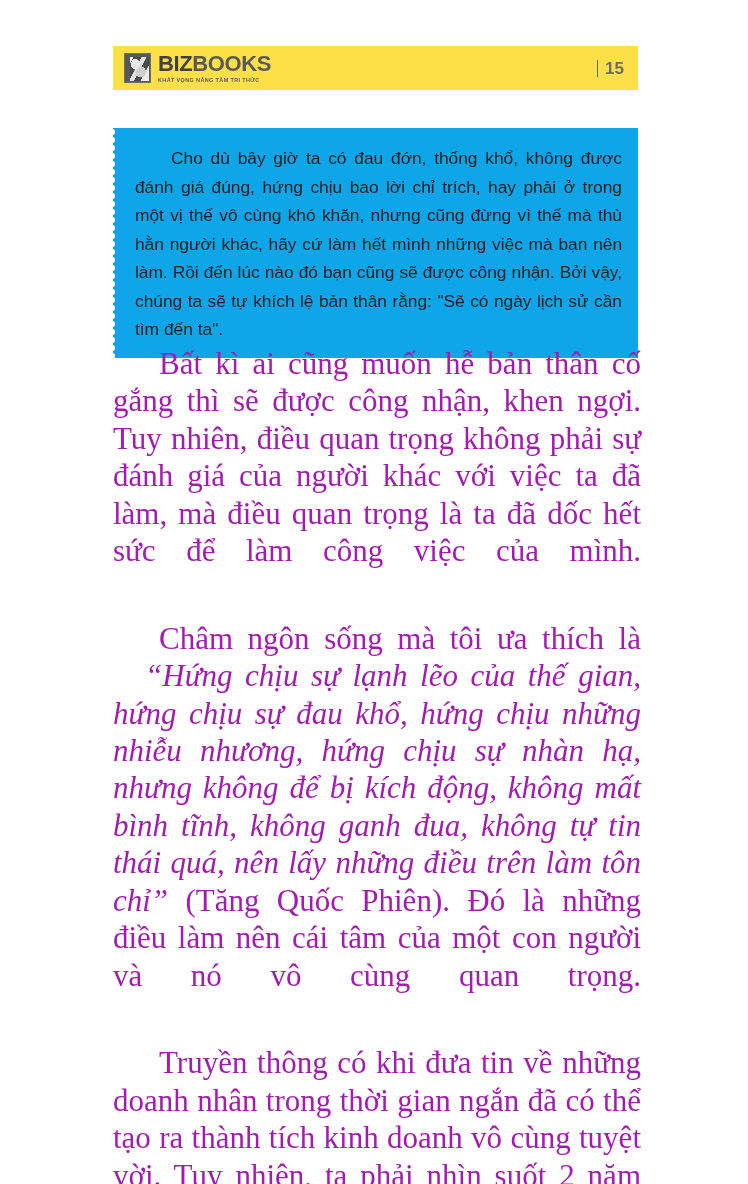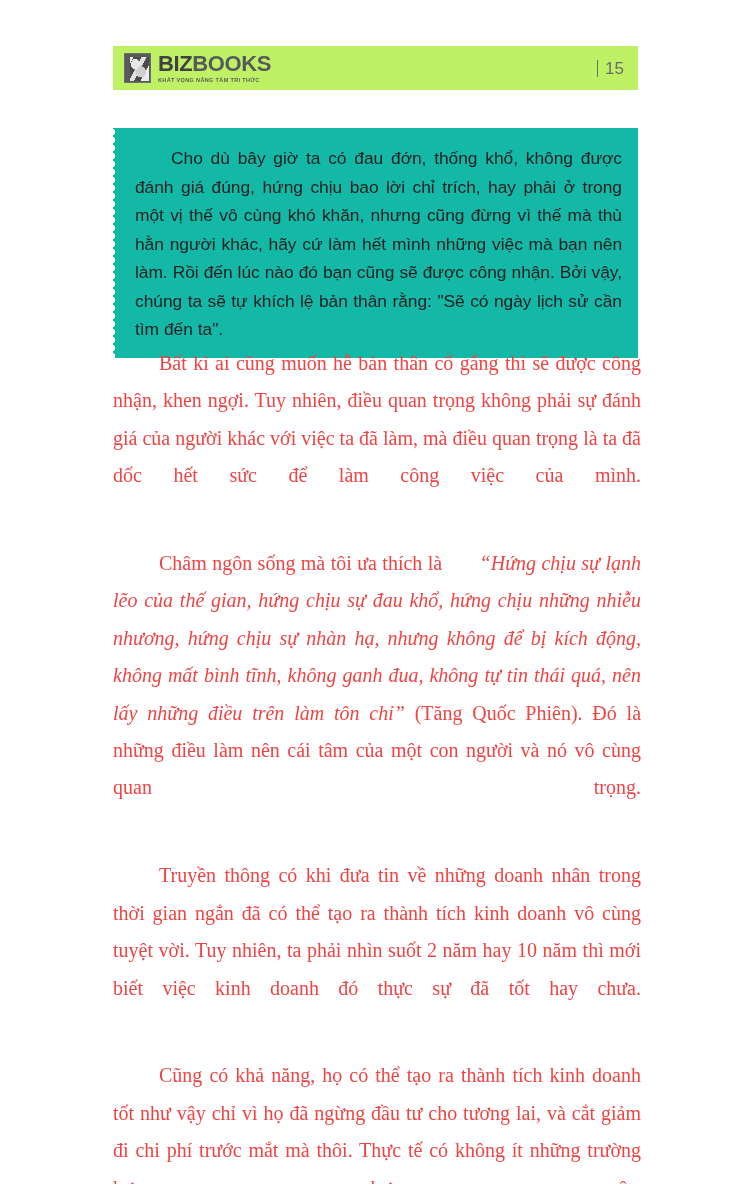--- a/index.html
+++ b/index.html
@@ -24,21 +24,21 @@
     background: #ffffff;
   }
 
   
   .page-header {
     position: absolute;
     left: 113px;
     top: 46px;
     width: 525px;
     height: 44px;
-    background: #bef264;
+    background: #fde047;
     display: flex;
     align-items: center;
     justify-content: space-between;
     padding: 0 14px 0 11px;
   }
 
   .brand {
     display: flex;
     align-items: center;
     gap: 7px;
@@ -98,36 +98,37 @@
   }
 
   .page-folio {
     font-family: "Liberation Sans", sans-serif;
     font-size: 17px;
     color: #6a6b6d;
     display: flex;
     align-items: flex-start;
     gap: 7px;
     line-height: 1;
+    font-weight: bold;
   }
   .folio-rule {
     display: inline-block;
     width: 1.5px;
     height: 17px;
     background: #6a6b6d;
   }
 
   
   .quote-box {
     position: absolute;
     left: 113px;
     top: 128px;
     width: 525px;
     min-height: 209px;
-    background: #14b8a6;
+    background: #0ea5e9;
     padding: 16px 16px 14px 22px;
   }
 
   
   .quote-perf {
     position: absolute;
     left: -1px;
     top: 0;
     width: 8px;
     height: 100%;
@@ -149,23 +150,23 @@
   
   .body-copy {
     position: absolute;
     left: 113px;
     top: 345px;
     width: 528px;
   }
 
   .para {
     font-family: "Liberation Serif", serif;
-    font-size: 20px;
+    font-size: 31px;
     line-height: 37.4px;
-    color: #ef4444;
+    color: #a21caf;
     text-align: justify;
     text-indent: 46px;
     margin-bottom: 13px;
   }
   .para:last-child { margin-bottom: 0; }
   .para .it { font-style: italic; margin-left: 32px; }
 
   
   .para::after {
     content: "";

